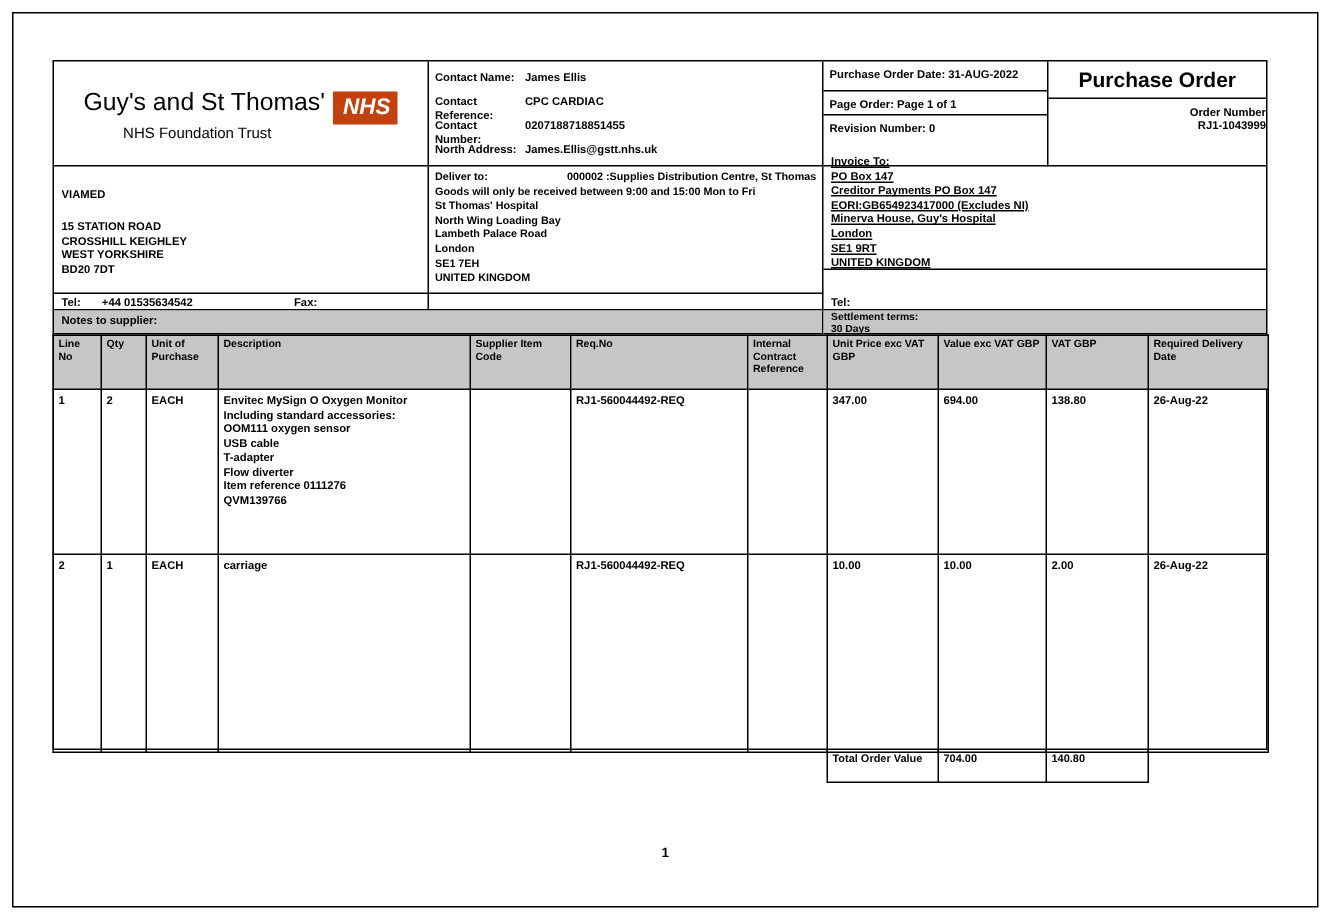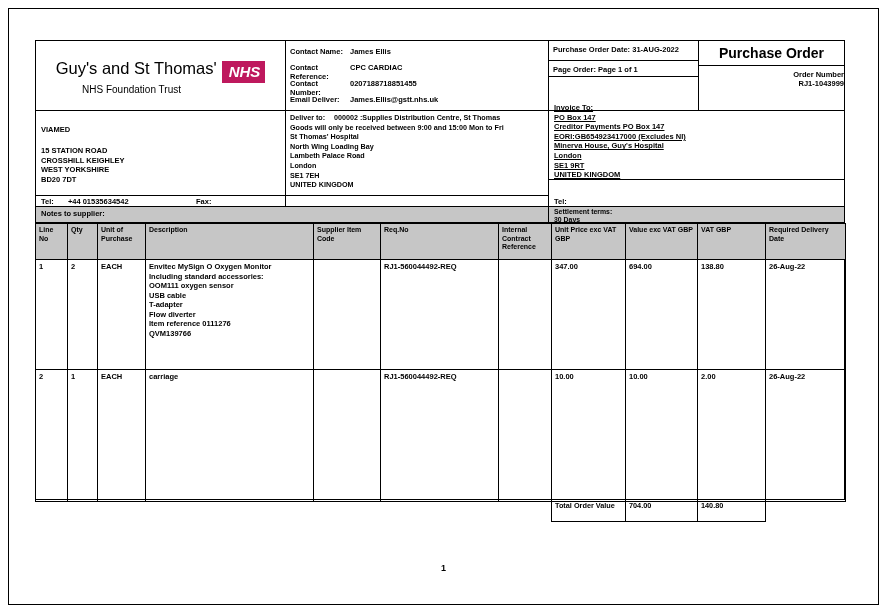--- a/index.html
+++ b/index.html
@@ -8,33 +8,33 @@
   .frame{position:absolute;left:8px;top:8px;width:869px;height:595px;border:1px solid #000;}
   .doc{position:absolute;left:35px;top:40px;width:810px;height:482px;font-size:7.5px;
        font-weight:bold;line-height:1.25;}
   .docbox{position:absolute;left:0;top:0;width:810px;height:460px;border:1px solid #000;box-sizing:border-box;}
   .abs{position:absolute;box-sizing:border-box;}
   .bR{border-right:1px solid #000;} .bB{border-bottom:1px solid #000;}
   .gray{background:#c6c6c6;}
   .prelines{white-space:pre-line;}
   
   .trust-line{padding-top:17px;text-align:center;font-size:16.5px;font-weight:normal;}
-  .nhs-box{display:inline-block;background:#be185d;color:#fff;font-style:italic;font-weight:bold;
+  .nhs-box{display:inline-block;background:#c2410c;color:#fff;font-style:italic;font-weight:bold;
            font-size:15px;line-height:19px;padding:1px 5px 2px 7px;margin-left:5px;vertical-align:-3px;}
   .trust-sub{text-align:center;font-size:10px;font-weight:normal;margin-top:1px;padding-right:58px;}
   
   .contact-cell{padding:6px 0 0 4px;}
   .crow{display:flex;height:16px;}
   .crow .lbl{width:60px;flex:none;}
   
   .kv{padding:4px 0 0 4px;}
   .po-title{font-size:14px;text-align:center;padding-top:4px;}
   
   .addr{margin-top:12px;}
-  .dl-row{display:flex;}
+  .dl-row{display:flex;gap:44px;}
   .dl-row .lbl{width:44px;flex:none;}
   .deliver-cell{padding:2px 0 0 4px;font-size:7.2px;line-height:9.6px;}
   .invoice-cell{padding:8px 0 0 5px;line-height:9.6px;}
   .tel-cell{padding:1px 0 0 5px;}
   .fax-label{position:absolute;left:160px;top:1px;}
   .notes-cell{padding:2px 0 0 5px;}
   .settle-cell{padding:1px 0 0 5px;font-size:6.9px;line-height:7.5px;}
   
   table.po{position:absolute;left:-1px;top:182px;border-collapse:collapse;table-layout:fixed;width:810px;}
   table.po th,table.po td{border:1px solid #000;vertical-align:top;text-align:left;
@@ -71,33 +71,37 @@
         </div>
         <div class="crow">
           <span class="lbl">Contact Reference:</span>
           <span>CPC CARDIAC</span>
         </div>
         <div class="crow">
           <span class="lbl">Contact Number:</span>
           <span>0207188718851455</span>
         </div>
         <div class="crow">
-          <span class="lbl">Email Deliver:</span>
+          <span class="lbl">North Address:</span>
           <span>James.Ellis@gstt.nhs.uk</span>
         </div>
       </div>
 
       <div class="abs bR bB" style="left:513px;top:0;width:150px;height:70px;">
         <div class="abs bB kv" style="left:0;top:0;width:149px;height:20px;">
           <span>Purchase Order Date:</span>
           <span>31-AUG-2022</span>
         </div>
         <div class="abs bB kv" style="left:0;top:20px;width:149px;height:16px;">
           <span>Page Order:</span>
           <span>Page 1 of 1</span>
+        </div>
+        <div class="abs kv" style="left:0;top:36px;width:149px;height:33px;">
+          <span>Revision Number:</span>
+          <span>0</span>
         </div>
       </div>
 
       <div class="abs bB" style="left:663px;top:0;width:145px;height:70px;">
         <div class="abs bB po-title" style="left:0;top:0;width:145px;height:25px;">Purchase Order</div>
         <div class="abs kv" style="left:0;top:25px;width:145px;height:44px;text-align:right;">
           <div>Order Number</div>
           <div>RJ1-1043999</div>
         </div>
       </div>

